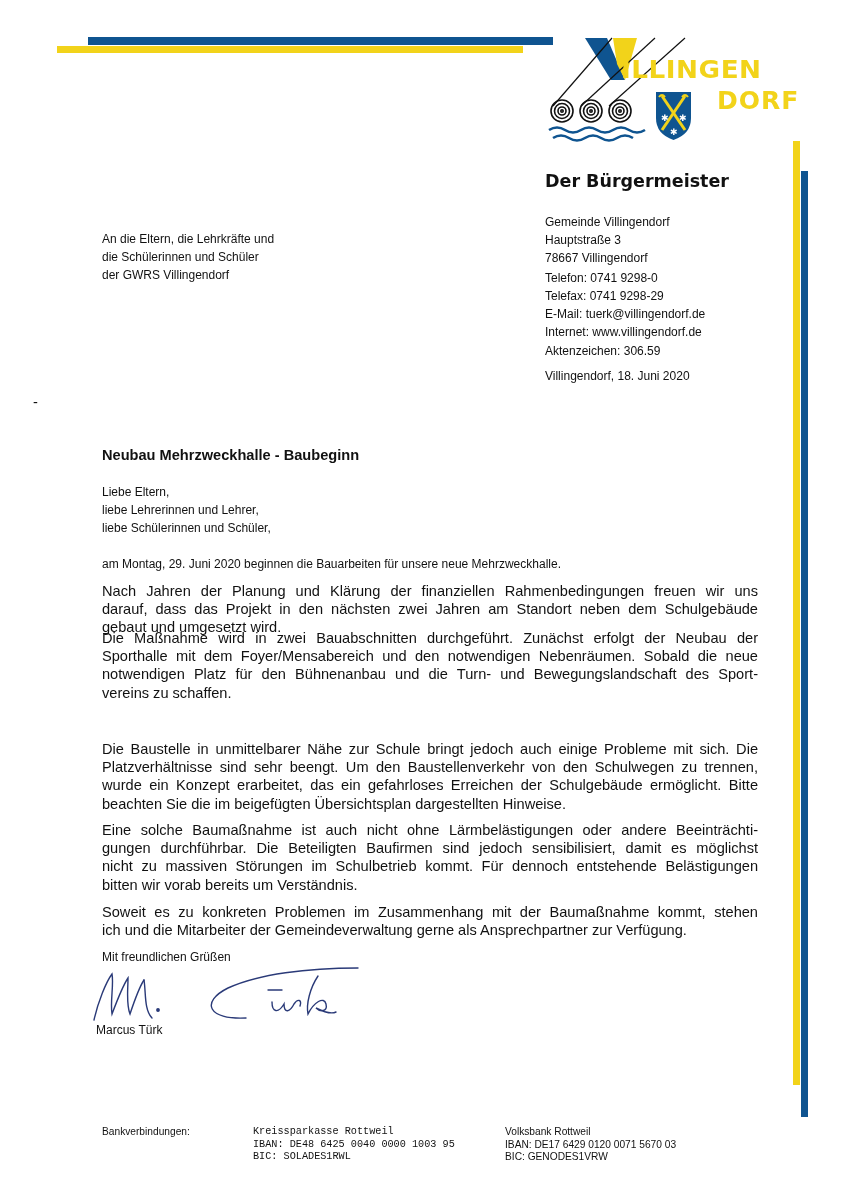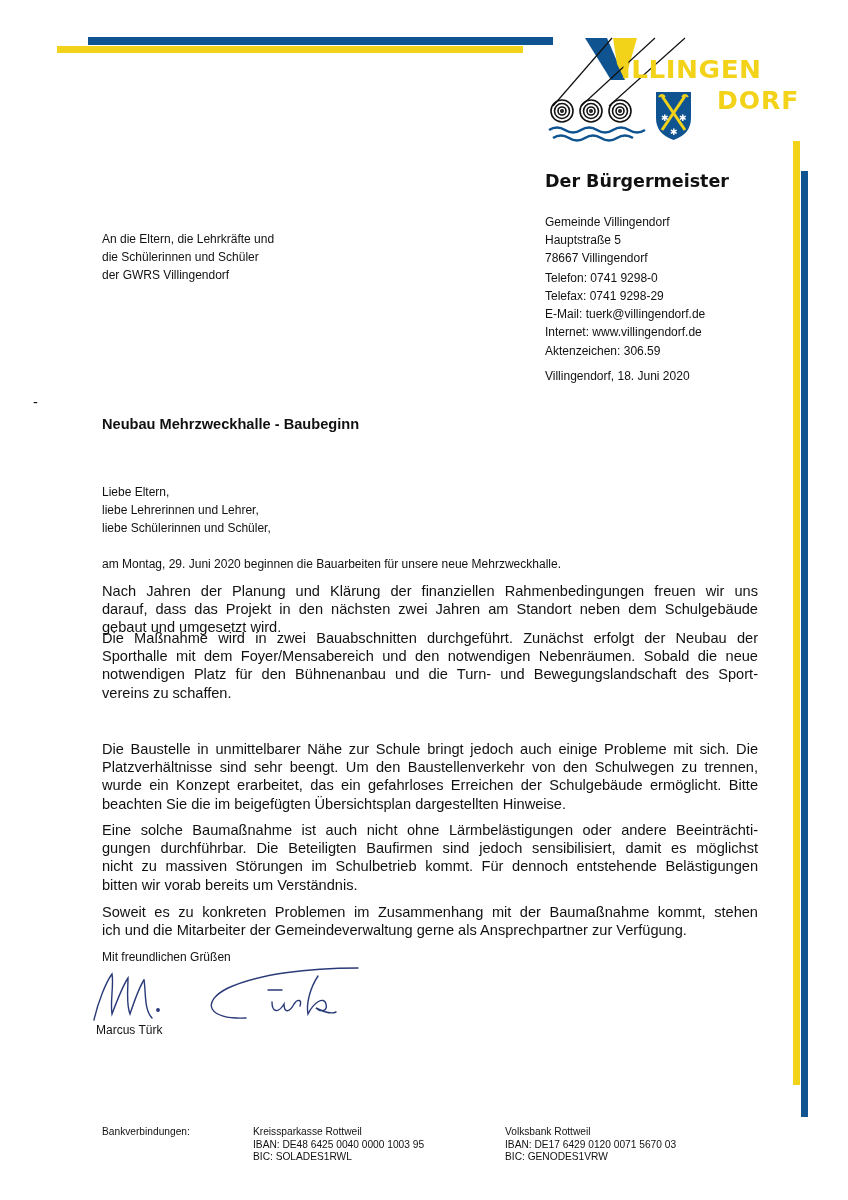--- a/index.html
+++ b/index.html
@@ -70,33 +70,33 @@
 <div class="abs" style="left:545px; top:170px; font-family:'DejaVu Sans', sans-serif; font-weight:bold; font-size:17.5px; line-height:22px; white-space:nowrap;">Der Bürgermeister</div>
 
 <div class="abs" style="left:102px; top:230px;">
   <div class="sender">An die Eltern, die Lehrkräfte und</div>
   <div class="sender">die Schülerinnen und Schüler</div>
   <div class="sender">der GWRS Villingendorf</div>
 </div>
 
 <div class="abs" style="left:545px; top:213px;">
   <div class="sender">Gemeinde Villingendorf</div>
-  <div class="sender">Hauptstraße 5</div>
+  <div class="sender">Hauptstraße 3</div>
   <div class="sender">78667 Villingendorf</div>
   <div class="sender" style="margin-top:1px;">Telefon: 0741 9298-0</div>
   <div class="sender">Telefax: 0741 9298-29</div>
   <div class="sender">E-Mail: tuerk@villingendorf.de</div>
   <div class="sender">Internet: www.villingendorf.de</div>
   <div class="sender" style="margin-top:1px;">Aktenzeichen: 306.59</div>
   <div class="sender" style="margin-top:6px;">Villingendorf, 18. Juni 2020</div>
 </div>
 
 <div class="abs txt" style="left:33px; top:393px;">-</div>
 
-<div class="abs" style="left:102px; top:415px; font-weight:bold; font-size:14.6px; line-height:18px; white-space:nowrap;">Neubau Mehrzweckhalle - Baubeginn</div>
+<div class="abs" style="left:102px; top:446px; font-weight:bold; font-size:14.6px; line-height:18px; white-space:nowrap;">Neubau Mehrzweckhalle - Baubeginn</div>
 
 <div class="abs" style="left:102px; top:483px;">
   <div class="sender">Liebe Eltern,</div>
   <div class="sender">liebe Lehrerinnen und Lehrer,</div>
   <div class="sender">liebe Schülerinnen und Schüler,</div>
 </div>
 
 <div class="abs sender" style="left:102px; top:555px;">am Montag, 29. Juni 2020 beginnen die Bauarbeiten für unsere neue Mehrzweckhalle.</div>
 
 <div class="para" style="top:582px;">
@@ -141,21 +141,21 @@
     <path d="M270,6 C220,6 170,12 140,26 C112,40 120,58 158,56"></path>
     <path d="M184,40 C184,50 190,52 196,42 C196,52 202,50 206,42 C210,36 214,38 212,44"></path>
     <path d="M180,28 L194,28"></path>
     <path d="M230,14 C222,26 218,42 220,52 C226,40 236,34 238,42 C240,50 232,50 228,46 C236,50 244,52 248,50"></path>
   </g>
 </svg>
 
 <div class="abs sender" style="left:96px; top:1021px;">Marcus Türk</div>
 
 <div class="abs bank" style="left:102px; top:1126px;">Bankverbindungen:</div>
-<div class="abs" style="left:253px; top:1126px;">
+<div class="abs" style="left:253px; top:1126px;font-family:Liberation Mono, monospace;">
   <div class="bank">Kreissparkasse Rottweil</div>
   <div class="bank">IBAN: DE48 6425 0040 0000 1003 95</div>
   <div class="bank">BIC: SOLADES1RWL</div>
 </div>
 <div class="abs" style="left:505px; top:1126px;">
   <div class="bank">Volksbank Rottweil</div>
   <div class="bank">IBAN: DE17 6429 0120 0071 5670 03</div>
   <div class="bank">BIC: GENODES1VRW</div>
 </div>
 

